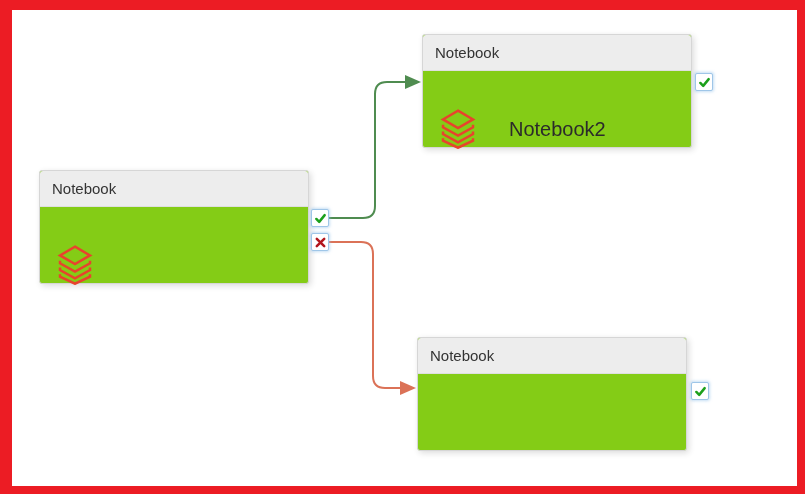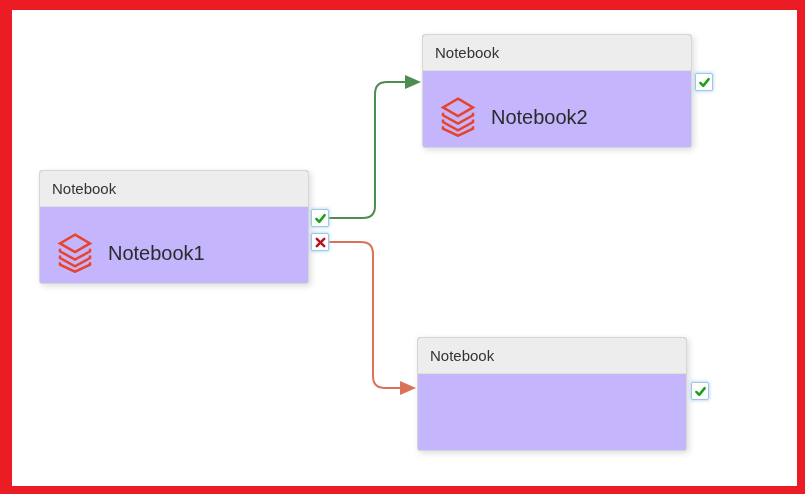--- a/index.html
+++ b/index.html
@@ -15,39 +15,39 @@
     overflow:hidden;
   }
   .edge-layer{
     position:absolute;left:0;top:0;width:785px;height:476px;
     pointer-events:none;
   }
   .node{
     position:absolute;
     width:270px;height:114px;
     box-sizing:border-box;
-    background:#c4b5fd;
+    background:#84cc16;
     border:1px solid #D6D6D6;
     border-radius:3px;
     box-shadow:2px 2px 6px rgba(0,0,0,.14);
   }
   .node-header{
     height:36px;
     box-sizing:border-box;
     background:#EDEDED;
     border-bottom:1px solid #DFDFDF;
     border-radius:3px 3px 0 0;
     display:flex;align-items:center;
     padding:0 12px;
     font-size:15px;color:#333333;
   }
   .node-body{
     height:92px;
     display:flex;align-items:center;
-    padding:0 14px;gap:12px;
+    padding:12px 14px;gap:30px;
   }
   .node-title{
     font-size:20px;color:#2B2B2B;
     white-space:nowrap;
   }
   .db-icon{width:42px;height:40px;flex:0 0 auto;}
   .node1{left:27px;top:160px;}
   .node2{left:410px;top:24px;}
   .node3{left:405px;top:327px;}
   .badge{
@@ -88,21 +88,20 @@
     </div>
     <div class="node-body">
       <svg class="db-icon" viewBox="0 0 48 48">
         <g fill="none" stroke-width="3" stroke-linejoin="miter" stroke="#E8432D">
           <path d="M24 2 L42 12.5 L24 23 L6 12.5 Z"></path>
           <path d="M6 19 V22 L24 32 L42 22 V19"></path>
           <path d="M6 27 V30 L24 40 L42 30 V27"></path>
           <path d="M6 35 V38 L24 46.5 L42 38 V35"></path>
         </g>
       </svg>
-      <span class="node-title">Notebook1</span>
     </div>
   </div>
 
   <div class="badge badge-n1-success">
     <svg viewBox="0 0 14 14">
       <path d="M2.5 7.5 L5.6 10.6 L11.5 3.4" fill="none" stroke-width="2.7" stroke-linecap="round" stroke-linejoin="round" stroke="#1CA01C"></path>
     </svg>
   </div>
   <div class="badge badge-n1-failure">
     <svg viewBox="0 0 14 14">

